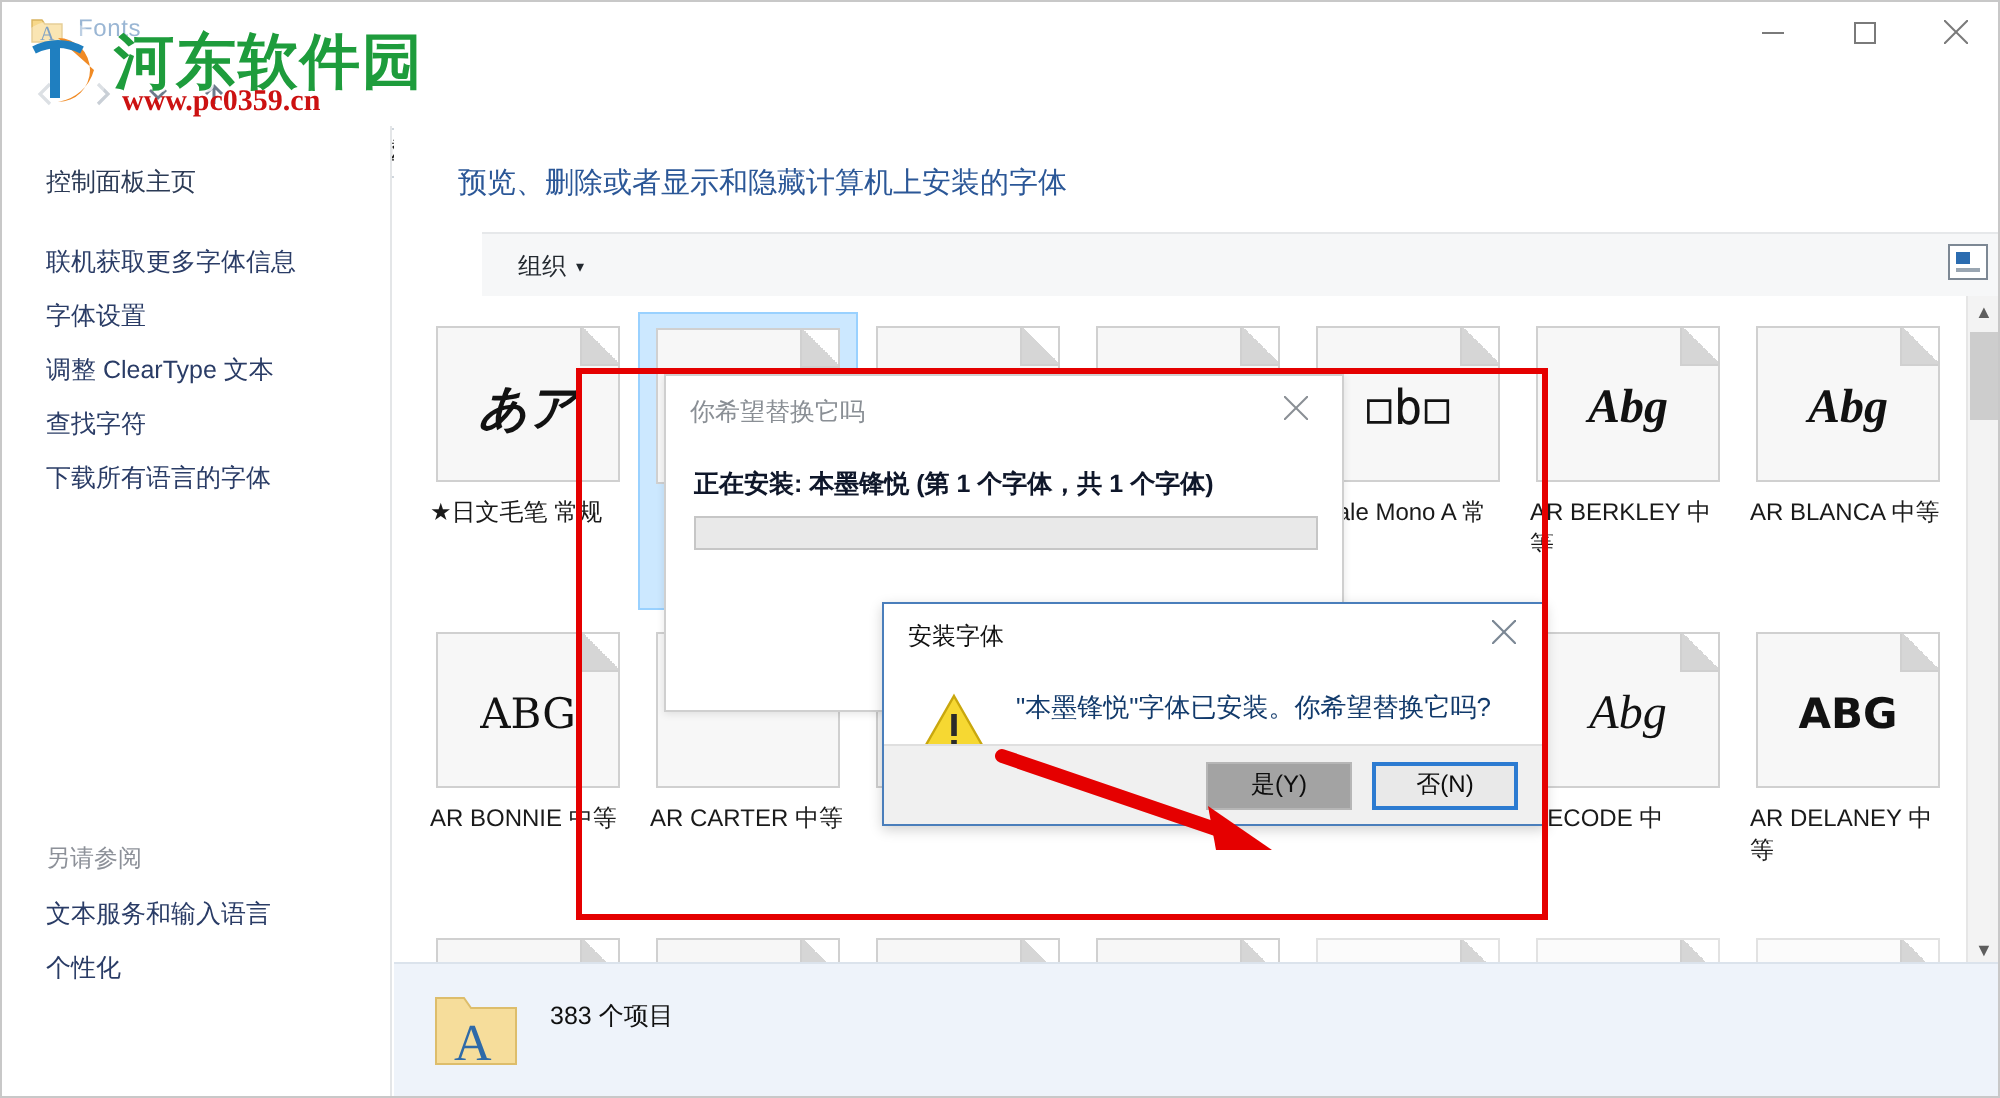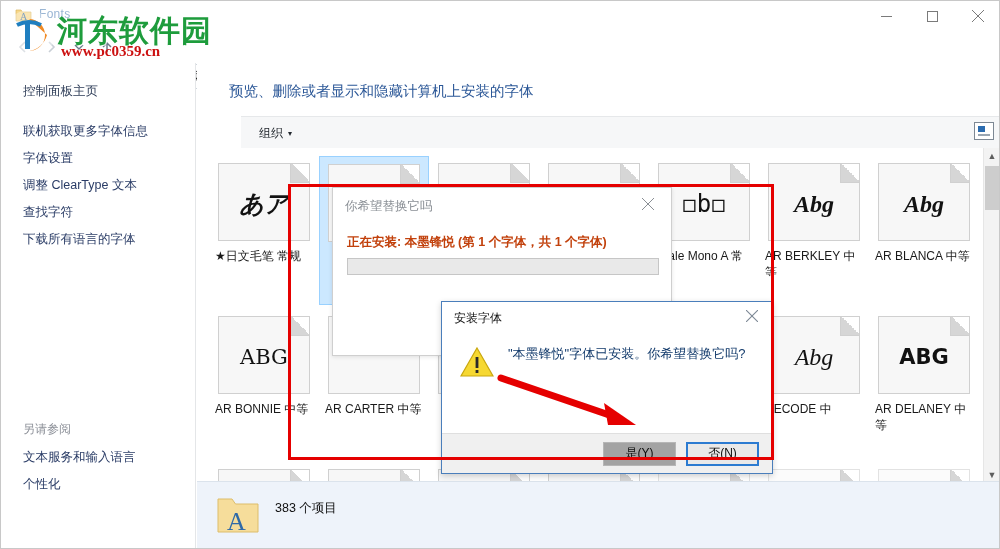--- a/index.html
+++ b/index.html
@@ -182,30 +182,30 @@
     box-shadow: 0 1px 4px rgba(0,0,0,.10);
   }
   .dlg-progress .dtitle {
     position: absolute; left: 12px; top: 10px; font-size: 12.5px; color: #8a8f95;
   }
   .dlg-progress .dclose {
     position: absolute; right: 6px; top: 4px; width: 34px; height: 24px;
     display: flex; align-items: center; justify-content: center; color: #8a8f95;
   }
   .dlg-progress .dmsg {
-    position: absolute; left: 14px; top: 46px; font-size: 12.5px; color: #c2410c; font-weight: bold;
+    position: absolute; left: 14px; top: 46px; font-size: 12.5px; color: #0f172a; font-weight: bold;
   }
   .dlg-progress .pbar {
     position: absolute; left: 14px; top: 70px; width: 312px; height: 17px;
     background: #e9e9e9; border: 1px solid #c6c6c6;
   }
 
   
   .dlg-confirm {
-    position: absolute; left: 440px; top: 300px; width: 332px; height: 173px;
+    position: absolute; left: 440px; top: 300px; width: 332px; height: 112px;
     background: #ffffff; border: 1px solid #4a7ebb;
     box-shadow: 0 2px 6px rgba(0,0,0,.18);
   }
   .dlg-confirm .dtitle2 {
     position: absolute; left: 12px; top: 8px; font-size: 12px; color: #111;
   }
   .dlg-confirm .dclose2 {
     position: absolute; right: 5px; top: 3px; width: 30px; height: 22px;
     display: flex; align-items: center; justify-content: center; color: #7b8794; font-size: 13px;
   }

